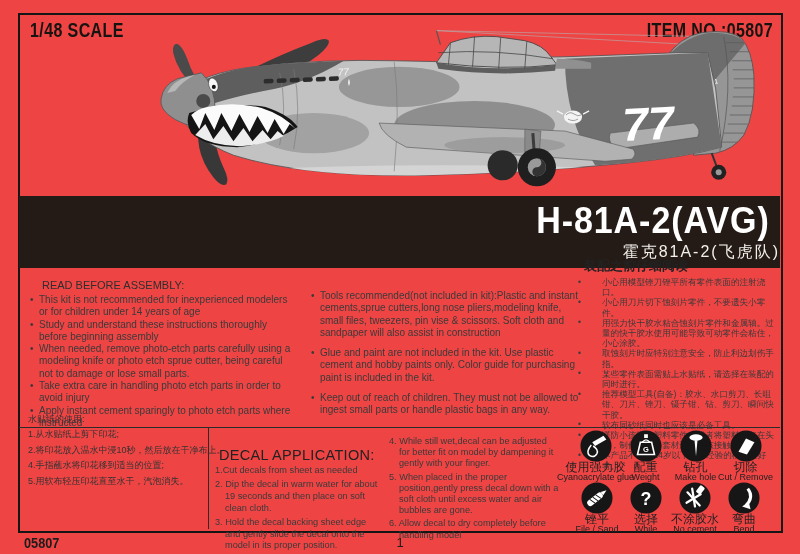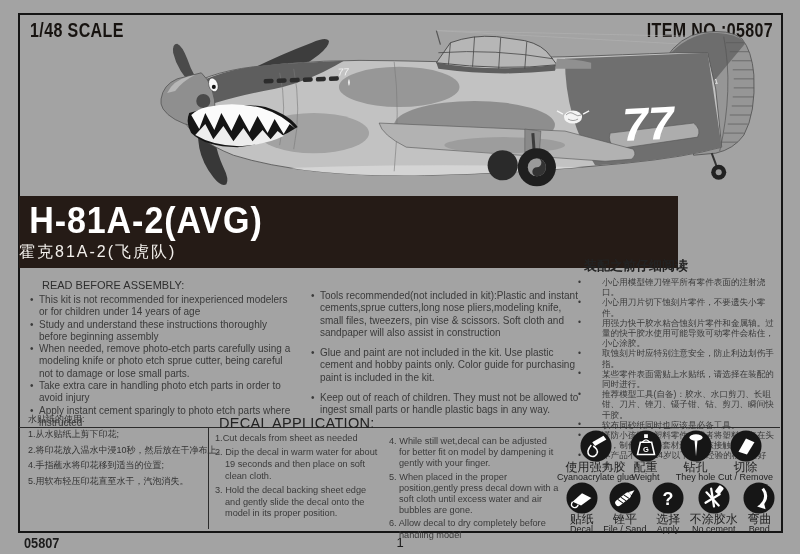--- a/index.html
+++ b/index.html
@@ -1,42 +1,42 @@
 <!DOCTYPE html>
 <html><head>
 <meta charset="utf-8">
 <style>
   html,body{margin:0;padding:0;background:#fff}
-  .page{position:relative;width:800px;height:554px;background:#a3a3a3;overflow:hidden;
+  .page{position:relative;width:800px;height:554px;background:#ef4444;overflow:hidden;
         font-family:"Liberation Sans","DejaVu Sans",sans-serif;color:#333}
   .frame{position:absolute;left:18px;top:13px;width:761px;height:516px;border:2px solid #151515}
   .scale-label{position:absolute;left:30px;top:19px;font-size:20px;font-weight:800;color:#171310;
         transform:scaleX(.8);transform-origin:left top;white-space:nowrap;letter-spacing:.5px}
   .item-label{position:absolute;right:27px;top:19px;font-size:20px;font-weight:800;color:#171310;
         transform:scaleX(.8);transform-origin:right top;white-space:nowrap;letter-spacing:.5px}
   .plane{position:absolute;left:143px;top:28px;width:638px;height:168px}
-  .banner{position:absolute;left:19px;top:196px;width:659px;height:72px;background:#251b16;text-align:left}
+  .banner{position:absolute;left:19px;top:196px;width:761px;height:72px;background:#251b16;text-align:right}
   .banner-title{display:inline-block;margin-top:4px;font-size:37px;font-weight:800;color:#fff;
         transform:scaleX(.92);letter-spacing:1px;white-space:nowrap}
   .banner-sub{font-size:16px;color:#f3f0ec;letter-spacing:2px;margin-top:0;white-space:nowrap}
   .sec1{position:absolute;left:30px;top:279px;width:264px}
   .rba-heading{font-size:11px;color:#2e2e2e;margin:0 0 3px 12px}
   .b{font-size:10px;line-height:12.3px;color:#3a3a3a;padding-left:9px;position:relative}
   .b::before{content:"•";position:absolute;left:0;top:0}
   .sec2{position:absolute;left:311px;top:290px;width:272px}
   .sec2 .b{margin-bottom:8px}
   .sec3{position:absolute;left:578px;top:257px;width:202px}
   .cn-heading{font-size:13px;font-weight:bold;color:#222;margin:0 0 2px 6px}
   .cb{font-size:8.6px;line-height:10.2px;color:#3a3a3a;padding-left:24px;position:relative}
   .cb::before{content:"•";position:absolute;left:0;top:-0.5px}
   .hr{position:absolute;left:19px;top:427px;width:761px;border-top:1.6px solid #2b2b2b}
   .vr{position:absolute;left:208px;top:428px;height:101px;border-left:1.6px solid #2b2b2b}
   .secA{position:absolute;left:28px;top:412px;width:180px}
   .cstep{font-size:9px;line-height:15.4px;white-space:nowrap;color:#333}
-  .secB{position:absolute;left:215px;top:414px;width:168px}
+  .secB{position:absolute;left:215px;top:446px;width:168px}
   .da-heading{display:inline-block;font-size:15px;color:#222;margin:0 0 2px 4px;white-space:nowrap;
         transform:scaleX(.97);transform-origin:left top;letter-spacing:.3px}
   .estep{font-size:9.2px;line-height:11.9px;color:#3a3a3a;padding-left:10px;text-indent:-10px;margin-bottom:2px}
   .secC{position:absolute;left:389px;top:436px;width:171px}
   .secC .estep{line-height:11.2px}
   .sym-grid{position:absolute;left:560px;top:430px;width:221px}
   .sym-row{display:flex;justify-content:center}
   .sym{display:flex;flex-direction:column;align-items:center;width:49px}
   .row1 .sym{width:50px}
   .sym-circle{width:32px;height:32px}
@@ -250,60 +250,51 @@
         <div class="sym-cn">配重</div>
         <div class="sym-en">Weight</div>
       </div>
       <div class="sym">
         <svg class="sym-circle" viewBox="0 0 34 34">
           <circle cx="17" cy="17" r="16.5" fill="#161616"></circle>
           <ellipse cx="17" cy="8" rx="7" ry="3.5" fill="#fff"></ellipse>
           <path d="M15.4 11 L17 28 L18.6 11 Z" fill="#fff"></path>
         </svg>
         <div class="sym-cn">钻孔</div>
-        <div class="sym-en">They hole</div>
+        <div class="sym-en">Make hole</div>
       </div>
       <div class="sym">
         <svg class="sym-circle" viewBox="0 0 34 34">
           <circle cx="17" cy="17" r="16.5" fill="#161616"></circle>
           <path d="M9 23 L17 9 L26 13 L18 26 Z" fill="#fff"></path>
         </svg>
         <div class="sym-cn">切除</div>
         <div class="sym-en">Cut / Remove</div>
       </div>
     </div>
     <div class="sym-row row2">
-      <div class="sym">
-        <svg class="sym-circle" viewBox="0 0 34 34">
-          <circle cx="17" cy="17" r="16.5" fill="#161616"></circle>
-          <path d="M7 21 L17 12 L27 17 L16 25 Z" fill="#fff"></path>
-          <path d="M7 21 q-3 4 1 6 q4 1 5 -3" fill="none" stroke="#fff" stroke-width="1.5"></path>
-        </svg>
-        <div class="sym-cn">贴纸</div>
-        <div class="sym-en">Decal</div>
-      </div>
       <div class="sym">
         <svg class="sym-circle" viewBox="0 0 34 34">
           <circle cx="17" cy="17" r="16.5" fill="#161616"></circle>
           <g transform="rotate(-38 17 17)">
             <rect x="5" y="13.5" width="19" height="6.5" rx="3" fill="#fff"></rect>
             <path d="M24 14.5 l6 2.2 -6 2.2 Z" fill="#fff"></path>
             <path d="M10 13.5 l2 6.5 M14 13.5 l2 6.5 M18 13.5 l2 6.5" stroke="#161616" stroke-width="1"></path>
           </g>
         </svg>
         <div class="sym-cn">锉平</div>
         <div class="sym-en">File / Sand</div>
       </div>
       <div class="sym">
         <svg class="sym-circle" viewBox="0 0 34 34">
           <circle cx="17" cy="17" r="16.5" fill="#161616"></circle>
           <text x="17" y="24" font-size="19" font-weight="bold" fill="#fff" text-anchor="middle" font-family="Liberation Sans,sans-serif">?</text>
         </svg>
         <div class="sym-cn">选择</div>
-        <div class="sym-en">Apply</div>
+        <div class="sym-en">While</div>
       </div>
       <div class="sym">
         <svg class="sym-circle" viewBox="0 0 34 34">
           <circle cx="17" cy="17" r="16.5" fill="#161616"></circle>
           <g stroke="#fff" stroke-width="2.4" stroke-linecap="round">
             <path d="M9 11 L22 25"></path>
               <path d="M8 22 L23 13"></path>
               <path d="M14 7 L17 26"></path>
           </g>
           <rect x="20" y="4" width="6" height="9" rx="1.5" transform="rotate(38 23 8)" fill="#fff"></rect>

